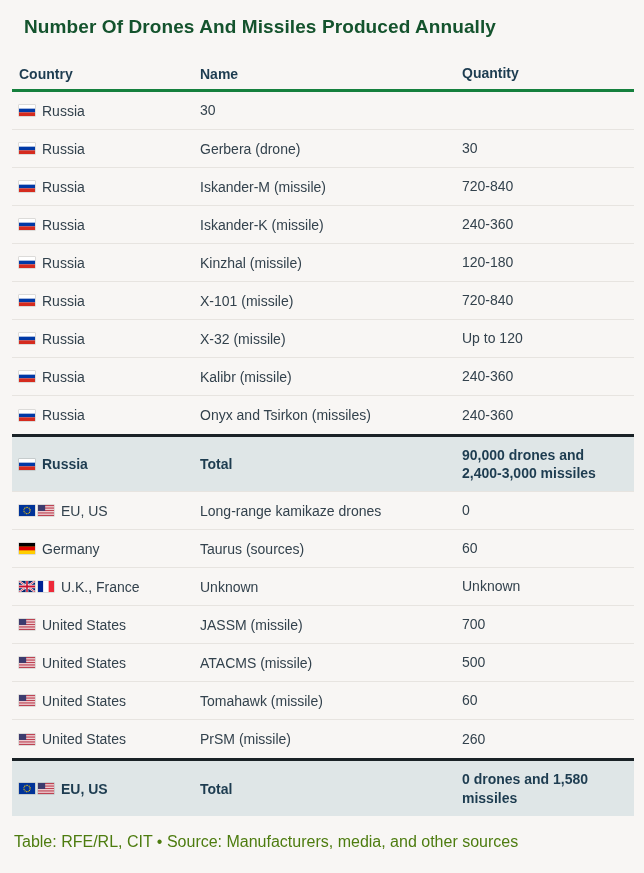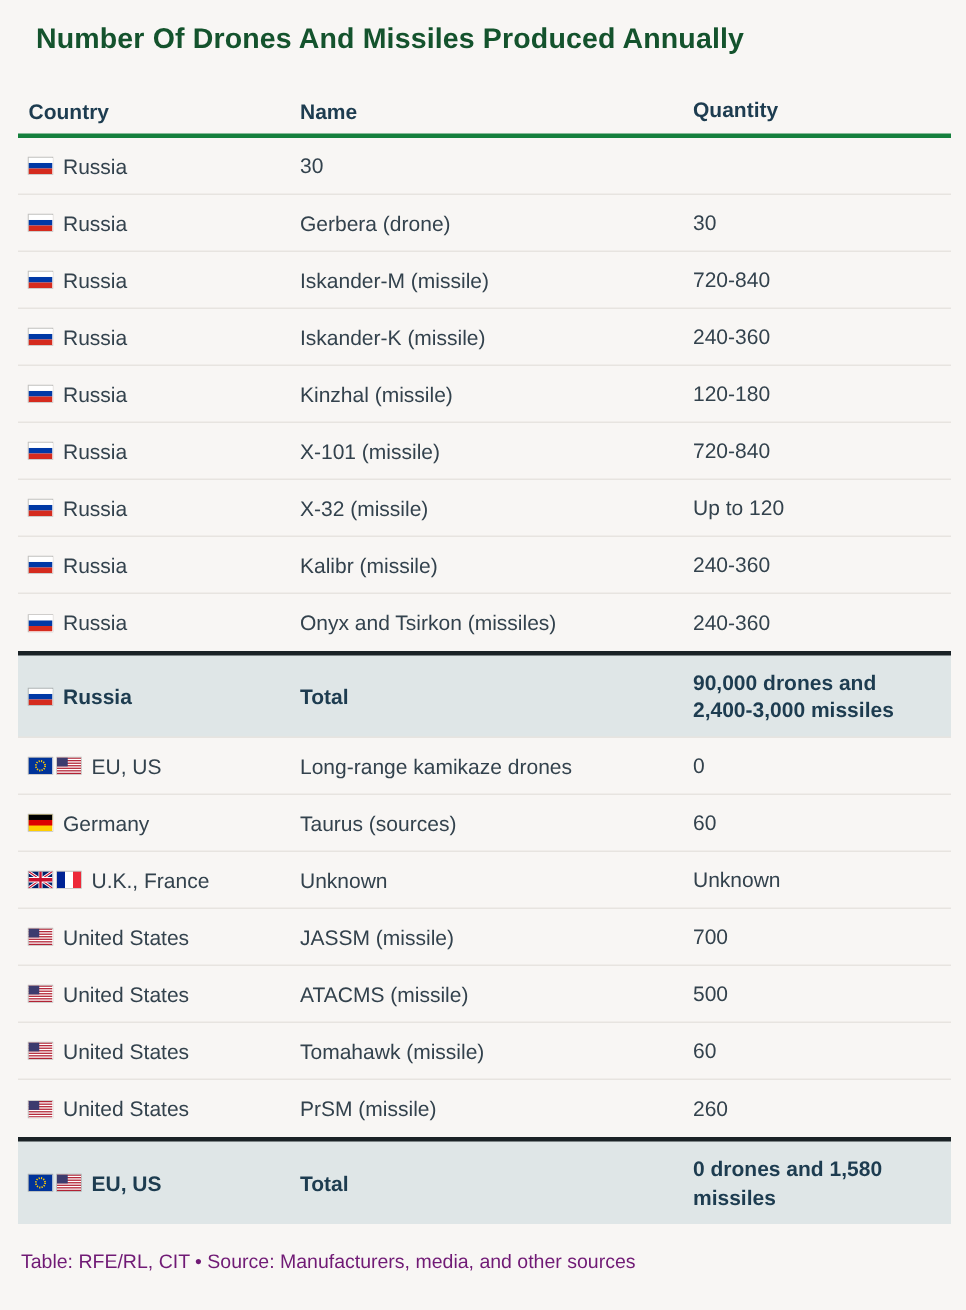--- a/index.html
+++ b/index.html
@@ -56,22 +56,22 @@
     display: block;
     width: 16px; height: 11px;
     box-shadow: 0 0 0 0.5px rgba(0,0,0,0.22);
     flex: none;
   }
   .flag svg { display: block; width: 100%; height: 100%; }
   .cell-name { width: 262px; flex: none; padding-right: 22px; }
   .cell-quantity { flex: 1; padding-right: 14px; line-height: 1.3; }
   .footer-note {
     margin: 17px 0 0 2px;
-    font-size: 13px;
-    color: #701a75;
+    font-size: 16px;
+    color: #4d7c0f;
   }
 </style>
 </head>
 <body>
 
 <div class="container">
   <h1 class="page-title">Number Of Drones And Missiles Produced Annually</h1>
 
   <div class="table">
     <div class="row header-row">

